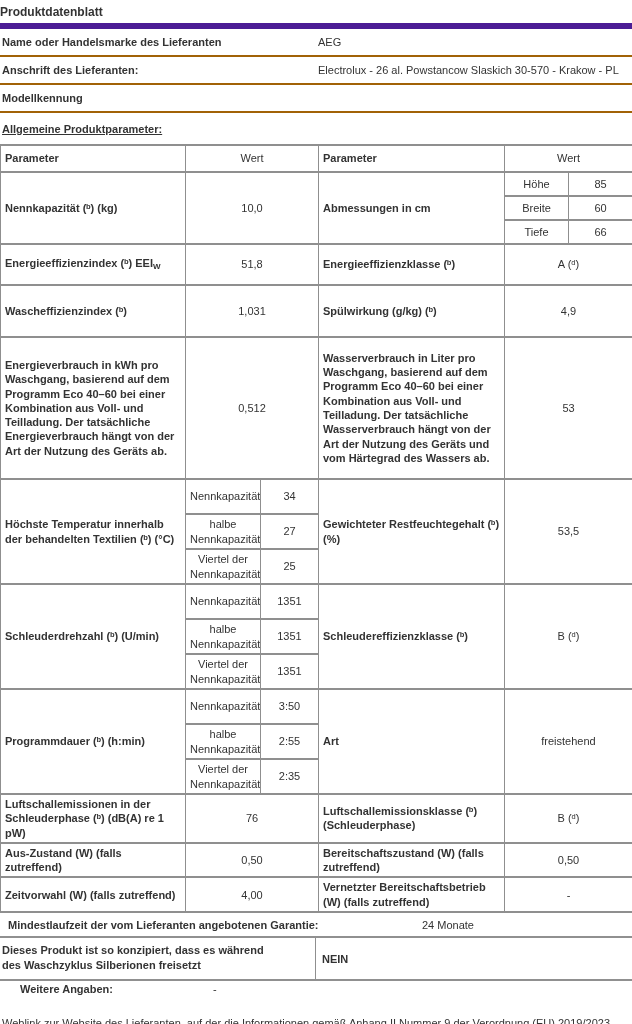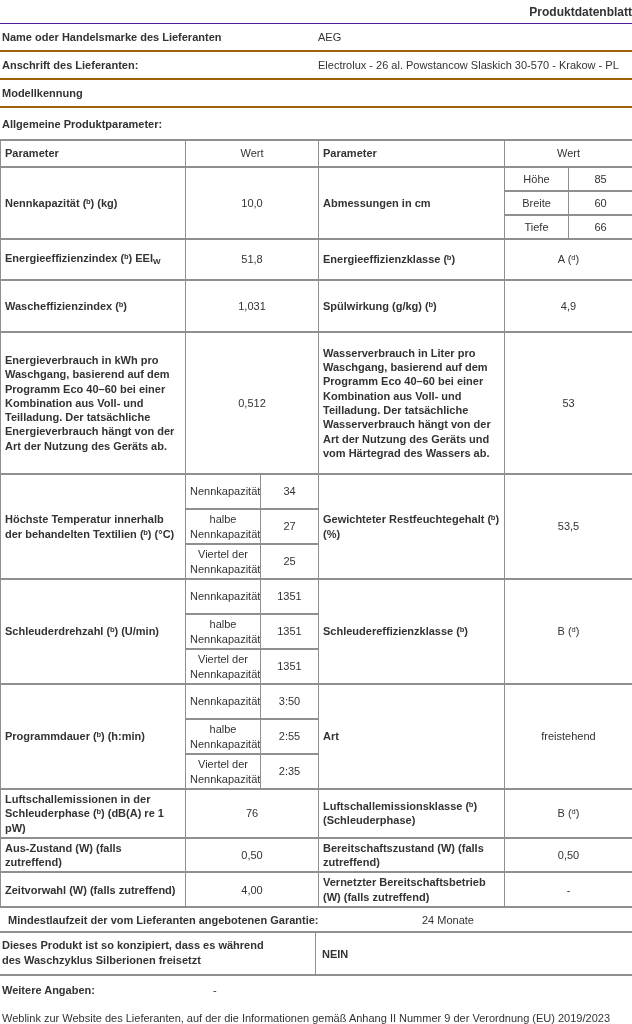--- a/index.html
+++ b/index.html
@@ -3,30 +3,30 @@
 <meta charset="utf-8">
 <style>
   html,body{margin:0;padding:0;}
   body{
     width:632px;height:1024px;background:#ffffff;color:#333333;
     font-family:"Liberation Sans","DejaVu Sans",sans-serif;
     font-size:11px;overflow:hidden;
   }
   .page{width:632px;box-sizing:border-box;}
   .doc-title{
-    text-align:right;font-weight:bold;font-size:12px;
-    padding:5px 0 4px 0;border-bottom:1px solid #4c1d95;
+    text-align:left;font-weight:bold;font-size:12px;
+    padding:5px 0 4px 0;border-bottom:6px solid #4c1d95;
   }
   .sup-row{
     display:flex;align-items:center;min-height:26px;
     border-bottom:2px solid #a16207;
   }
   .sup-row .sl{width:316px;font-weight:bold;padding-left:2px;box-sizing:border-box;}
   .sup-row .sv{flex:1;padding-left:2px;}
-  .section-title{font-weight:bold;padding:10px 0 9px 2px;}
+  .section-title{font-weight:bold;padding:10px 0 9px 2px;text-decoration:underline;}
 
   table.pd{width:632px;border-collapse:collapse;table-layout:fixed;}
   table.pd td{
     border:1px solid #8f8f8f;border-top:2px solid #8f8f8f;border-bottom:2px solid #8f8f8f;
     padding:2px 4px;vertical-align:middle;line-height:1.3;box-sizing:border-box;
     overflow:hidden;
   }
   td.lbl{text-align:left;font-weight:bold;}
   td.ctr{text-align:center;}
   .trh-hd{height:27px}.trh-s1{height:24px}.trh-r2{height:41px}.trh-r3{height:52px}
@@ -38,22 +38,22 @@
     border-bottom:2px solid #909090;font-weight:bold;padding-left:8px;box-sizing:border-box;
   }
   .garantie-row .gval{position:absolute;left:422px;font-weight:normal;}
   .silber-row{display:flex;border-bottom:2px solid #909090;min-height:41px;}
   .silber-row .sl{
     width:316px;border-right:1px solid #8f8f8f;font-weight:bold;
     padding:5px 30px 5px 2px;box-sizing:border-box;line-height:1.35;
   }
   .silber-row .sv{flex:1;font-weight:bold;display:flex;align-items:center;padding-left:6px;}
   .weitere-row{
-    position:relative;display:flex;align-items:center;min-height:24px;
-    font-weight:bold;padding-left:2px;margin-top:2px;
+    position:relative;display:flex;align-items:flex-start;min-height:24px;
+    font-weight:bold;padding-left:20px;margin-top:2px;
   }
   .weitere-row .wval{position:absolute;left:213px;font-weight:normal;}
   .weblink-text{padding:9px 4px 6px 2px;line-height:1.4;}
 </style>
 </head>
 <body>
 
 <div class="page">
 
   <div class="doc-title">Produktdatenblatt</div>

